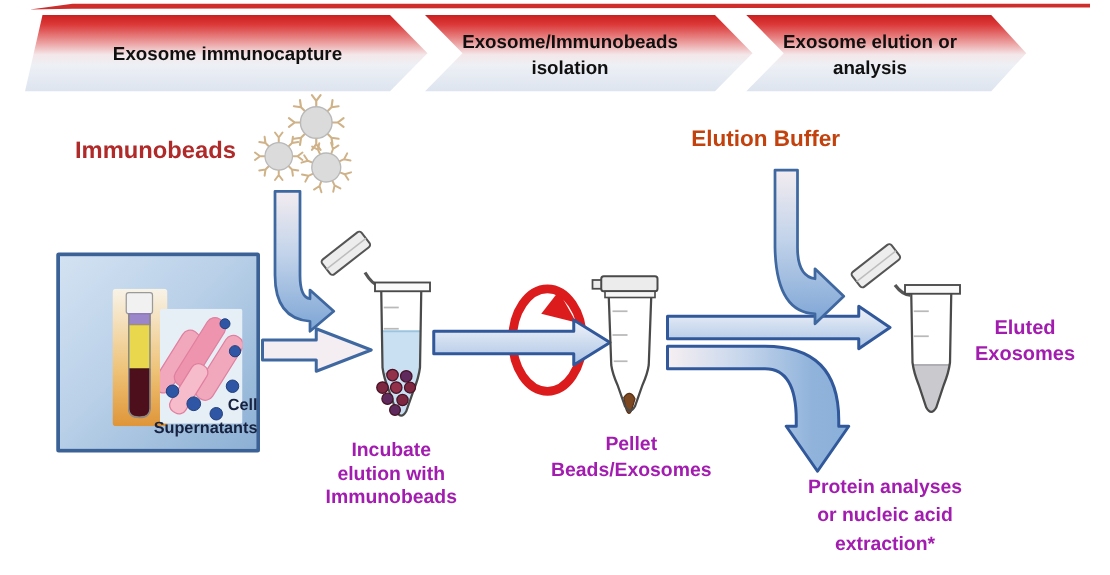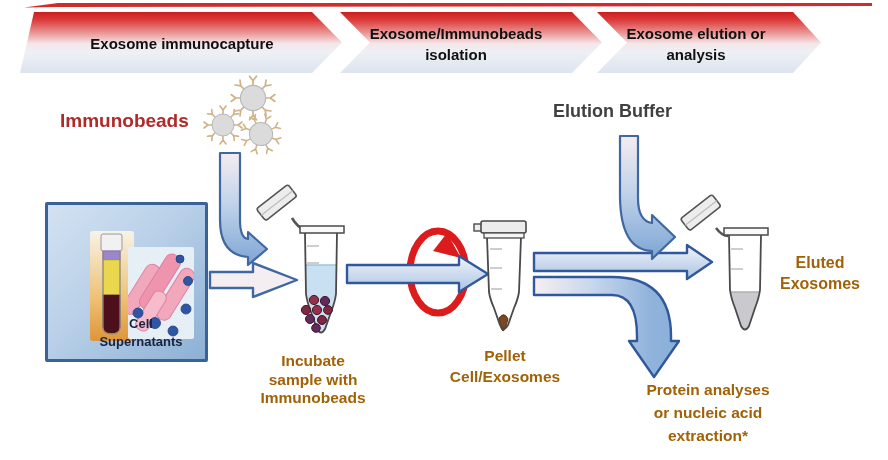--- a/index.html
+++ b/index.html
@@ -1,35 +1,35 @@
 <!DOCTYPE html>
 <html><head>
 <meta charset="utf-8">
 <style>
   html,body{margin:0;padding:0;background:#fff;}
   .canvas{position:relative;width:888px;height:460px;background:#ffffff;
           font-family:"Liberation Sans",sans-serif;overflow:hidden;}
-  .txt{position:absolute;font-weight:bold;color:#a16207;white-space:pre-line;text-align:center;}
+  .txt{position:absolute;font-weight:bold;color:#a21caf;white-space:pre-line;text-align:center;}
   .banner-label{font-size:15px;line-height:21px;color:#101010;}
   #banner1-label{left:50px;top:33px;width:264px;}
   #banner2-label{left:340px;top:23px;width:232px;}
   #banner3-label{left:600px;top:23px;width:192px;}
   #immunobeads-label{left:60px;top:110px;width:150px;font-size:19px;color:#b02a2a;text-align:left;}
-  #elution-label{left:545px;top:101px;width:135px;font-size:18px;color:#404040;}
+  #elution-label{left:545px;top:101px;width:135px;font-size:18px;color:#c2410c;}
   #incubate-label{left:238px;top:352px;width:150px;font-size:15.5px;line-height:18.5px;}
   #pellet-label{left:420px;top:345px;width:170px;font-size:15.5px;line-height:21px;}
   #eluted-label{left:768px;top:252px;width:104px;font-size:16px;line-height:21px;}
   #protein-label{left:620px;top:378px;width:176px;font-size:15.5px;line-height:23px;}
   .biobox{position:absolute;left:45px;top:202px;width:163px;height:160px;
           border:3px solid #3b6297;border-radius:2px;
           background:linear-gradient(135deg,#d3e2f2 0%,#b9d0e8 45%,#8cb0d4 100%);
           box-sizing:border-box;z-index:1;}
   #biofluids-label{left:10px;top:8px;width:120px;font-size:13.5px;color:#16223f;text-align:left;}
   #cellsup-label{left:28px;top:110px;width:130px;font-size:13px;line-height:18px;color:#16223f;}
-  .biobox .txt{position:absolute;}
+  .biobox .txt{position:absolute;text-align:right;}
   .biobox svg{position:absolute;}
   svg.art{position:absolute;left:0;top:0;z-index:2;pointer-events:none;}
   .toplayer{z-index:3;}
 </style>
 </head>
 <body>
 
 <div class="canvas">
 
   <div class="biobox">
@@ -274,23 +274,23 @@
 
   <div class="txt banner-label toplayer" id="banner2-label">Exosome/Immunobeads
 isolation</div>
   <div class="txt banner-label toplayer" id="banner1-label">Exosome immunocapture</div>
   <div class="txt banner-label toplayer" id="banner3-label">Exosome elution or
 analysis</div>
 
   <div class="txt toplayer" id="immunobeads-label">Immunobeads</div>
   <div class="txt toplayer" id="elution-label">Elution Buffer</div>
   <div class="txt toplayer" id="incubate-label">Incubate
-sample with
+elution with
 Immunobeads</div>
   <div class="txt toplayer" id="pellet-label">Pellet
-Cell/Exosomes</div>
+Beads/Exosomes</div>
   <div class="txt toplayer" id="eluted-label">Eluted
 Exosomes</div>
   <div class="txt toplayer" id="protein-label">Protein analyses
 or nucleic acid
 extraction*</div>
 
 </div>
 
 </body></html>

